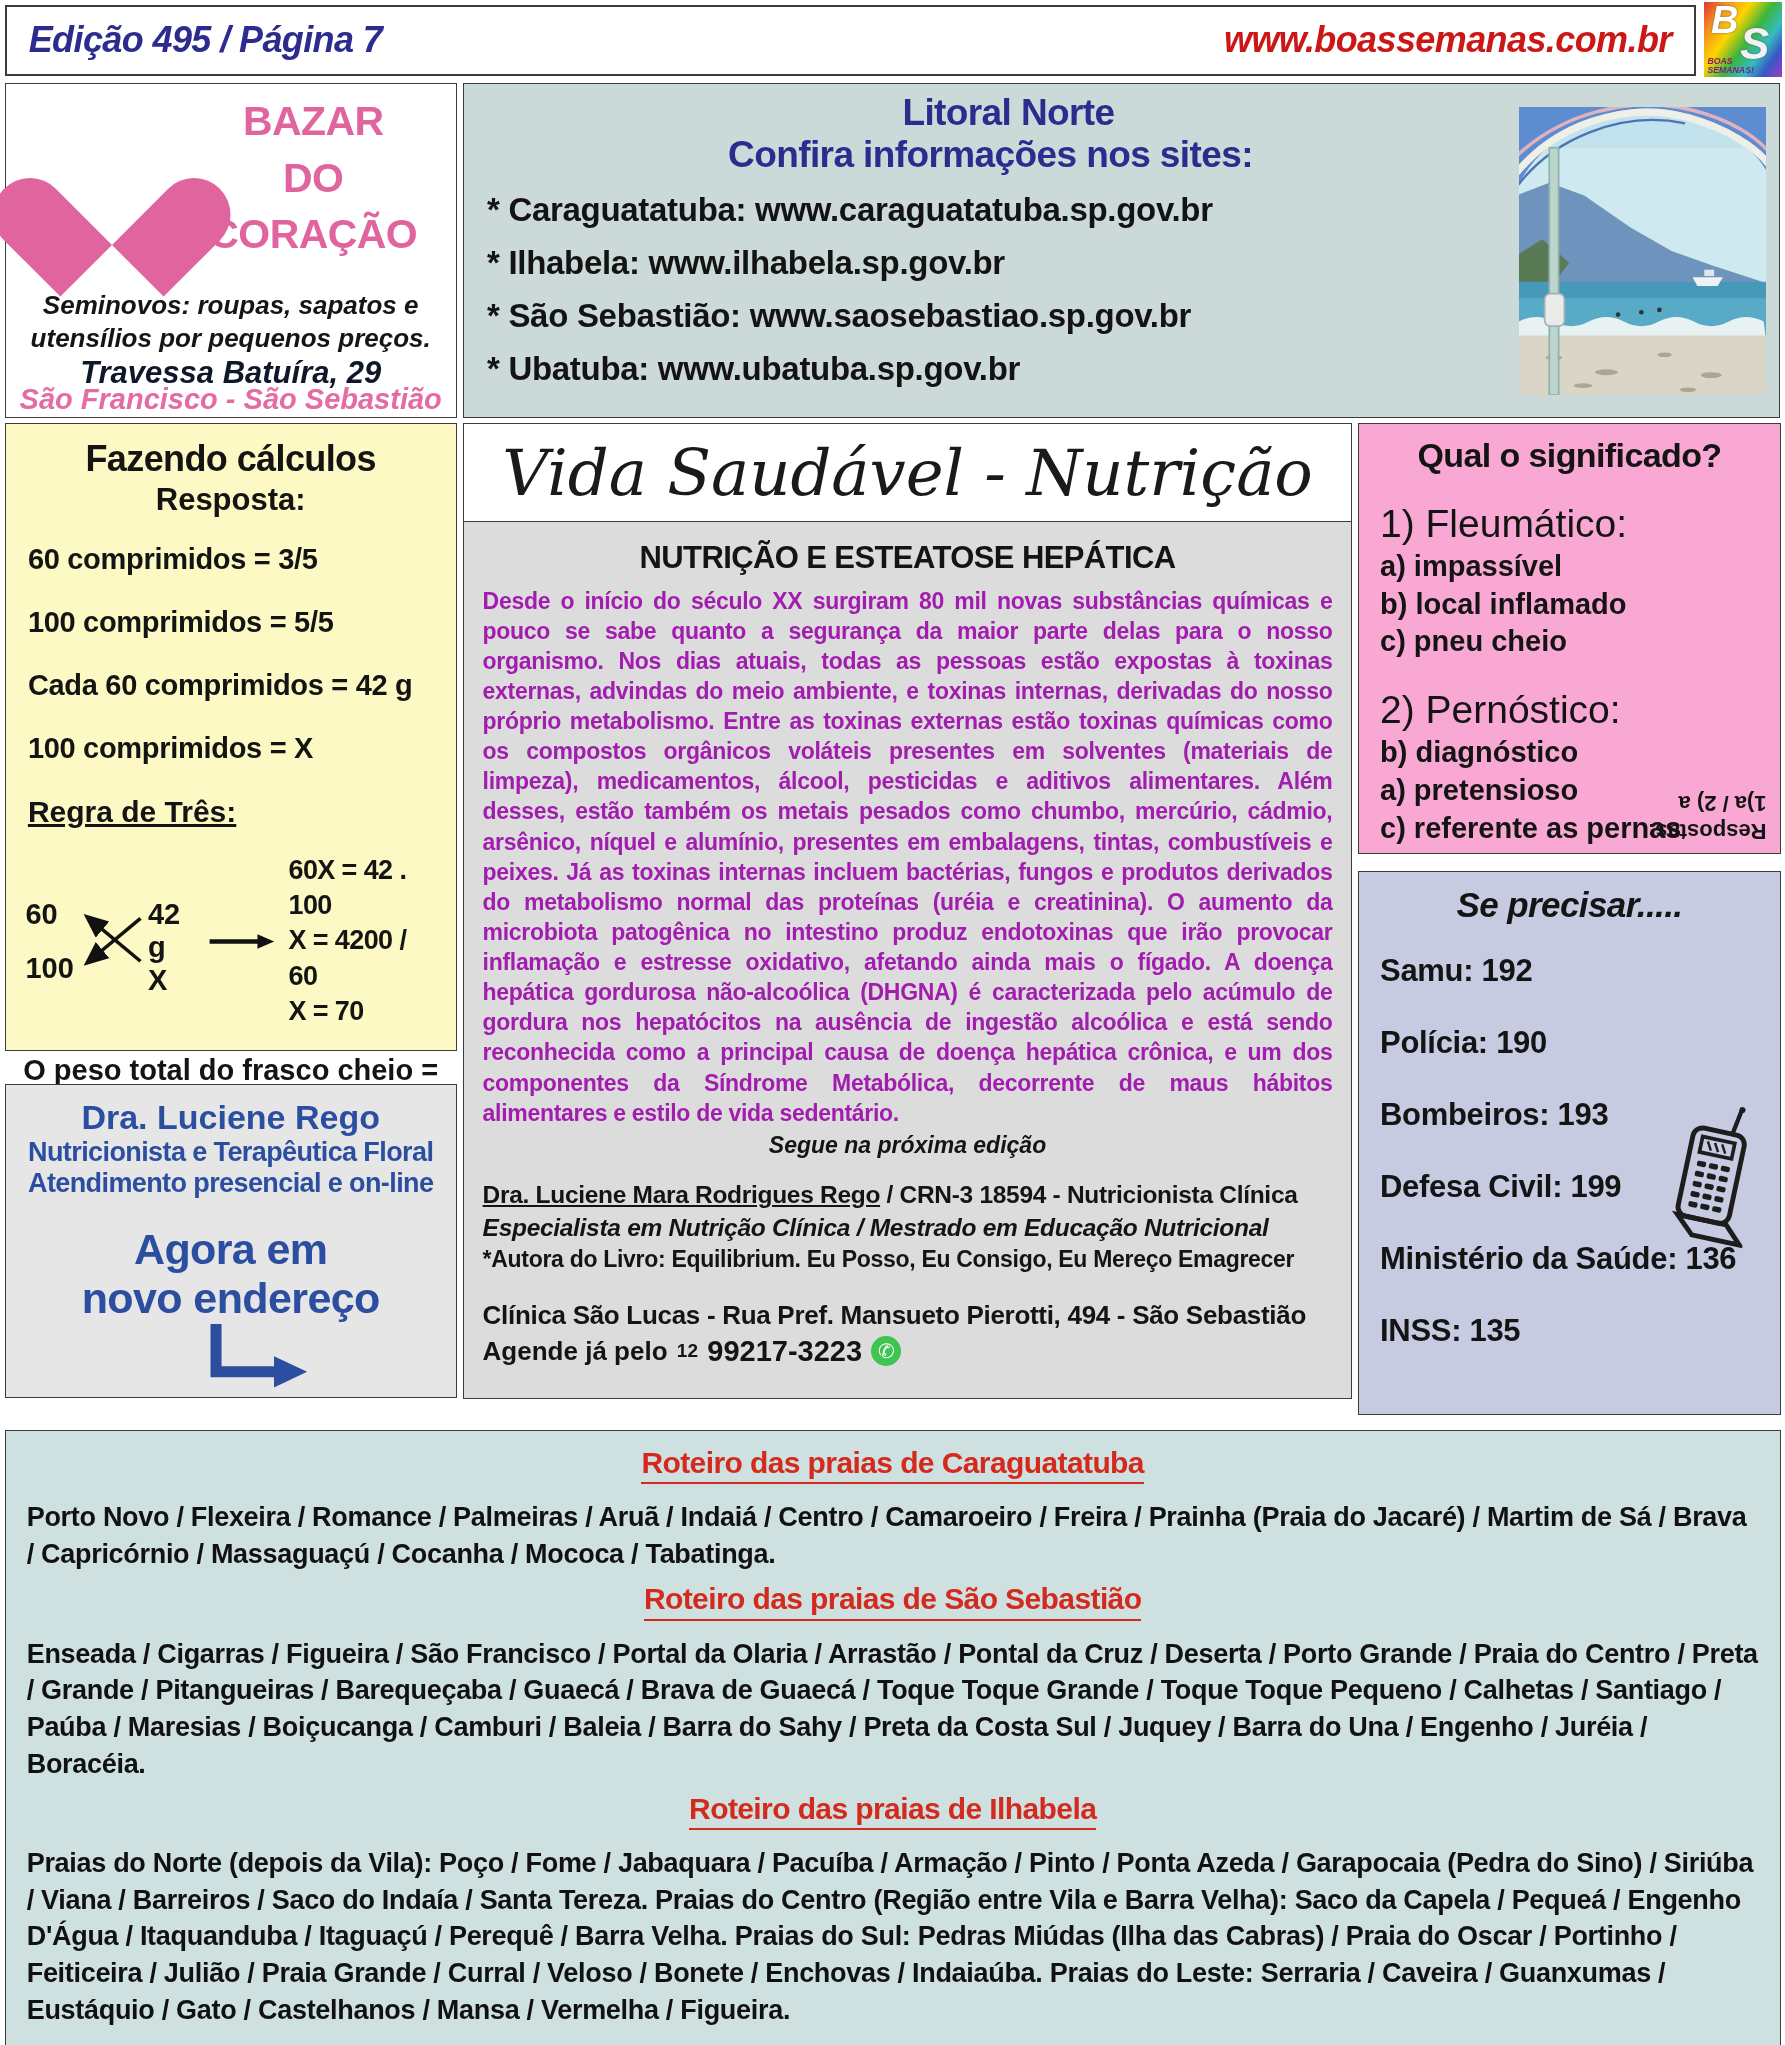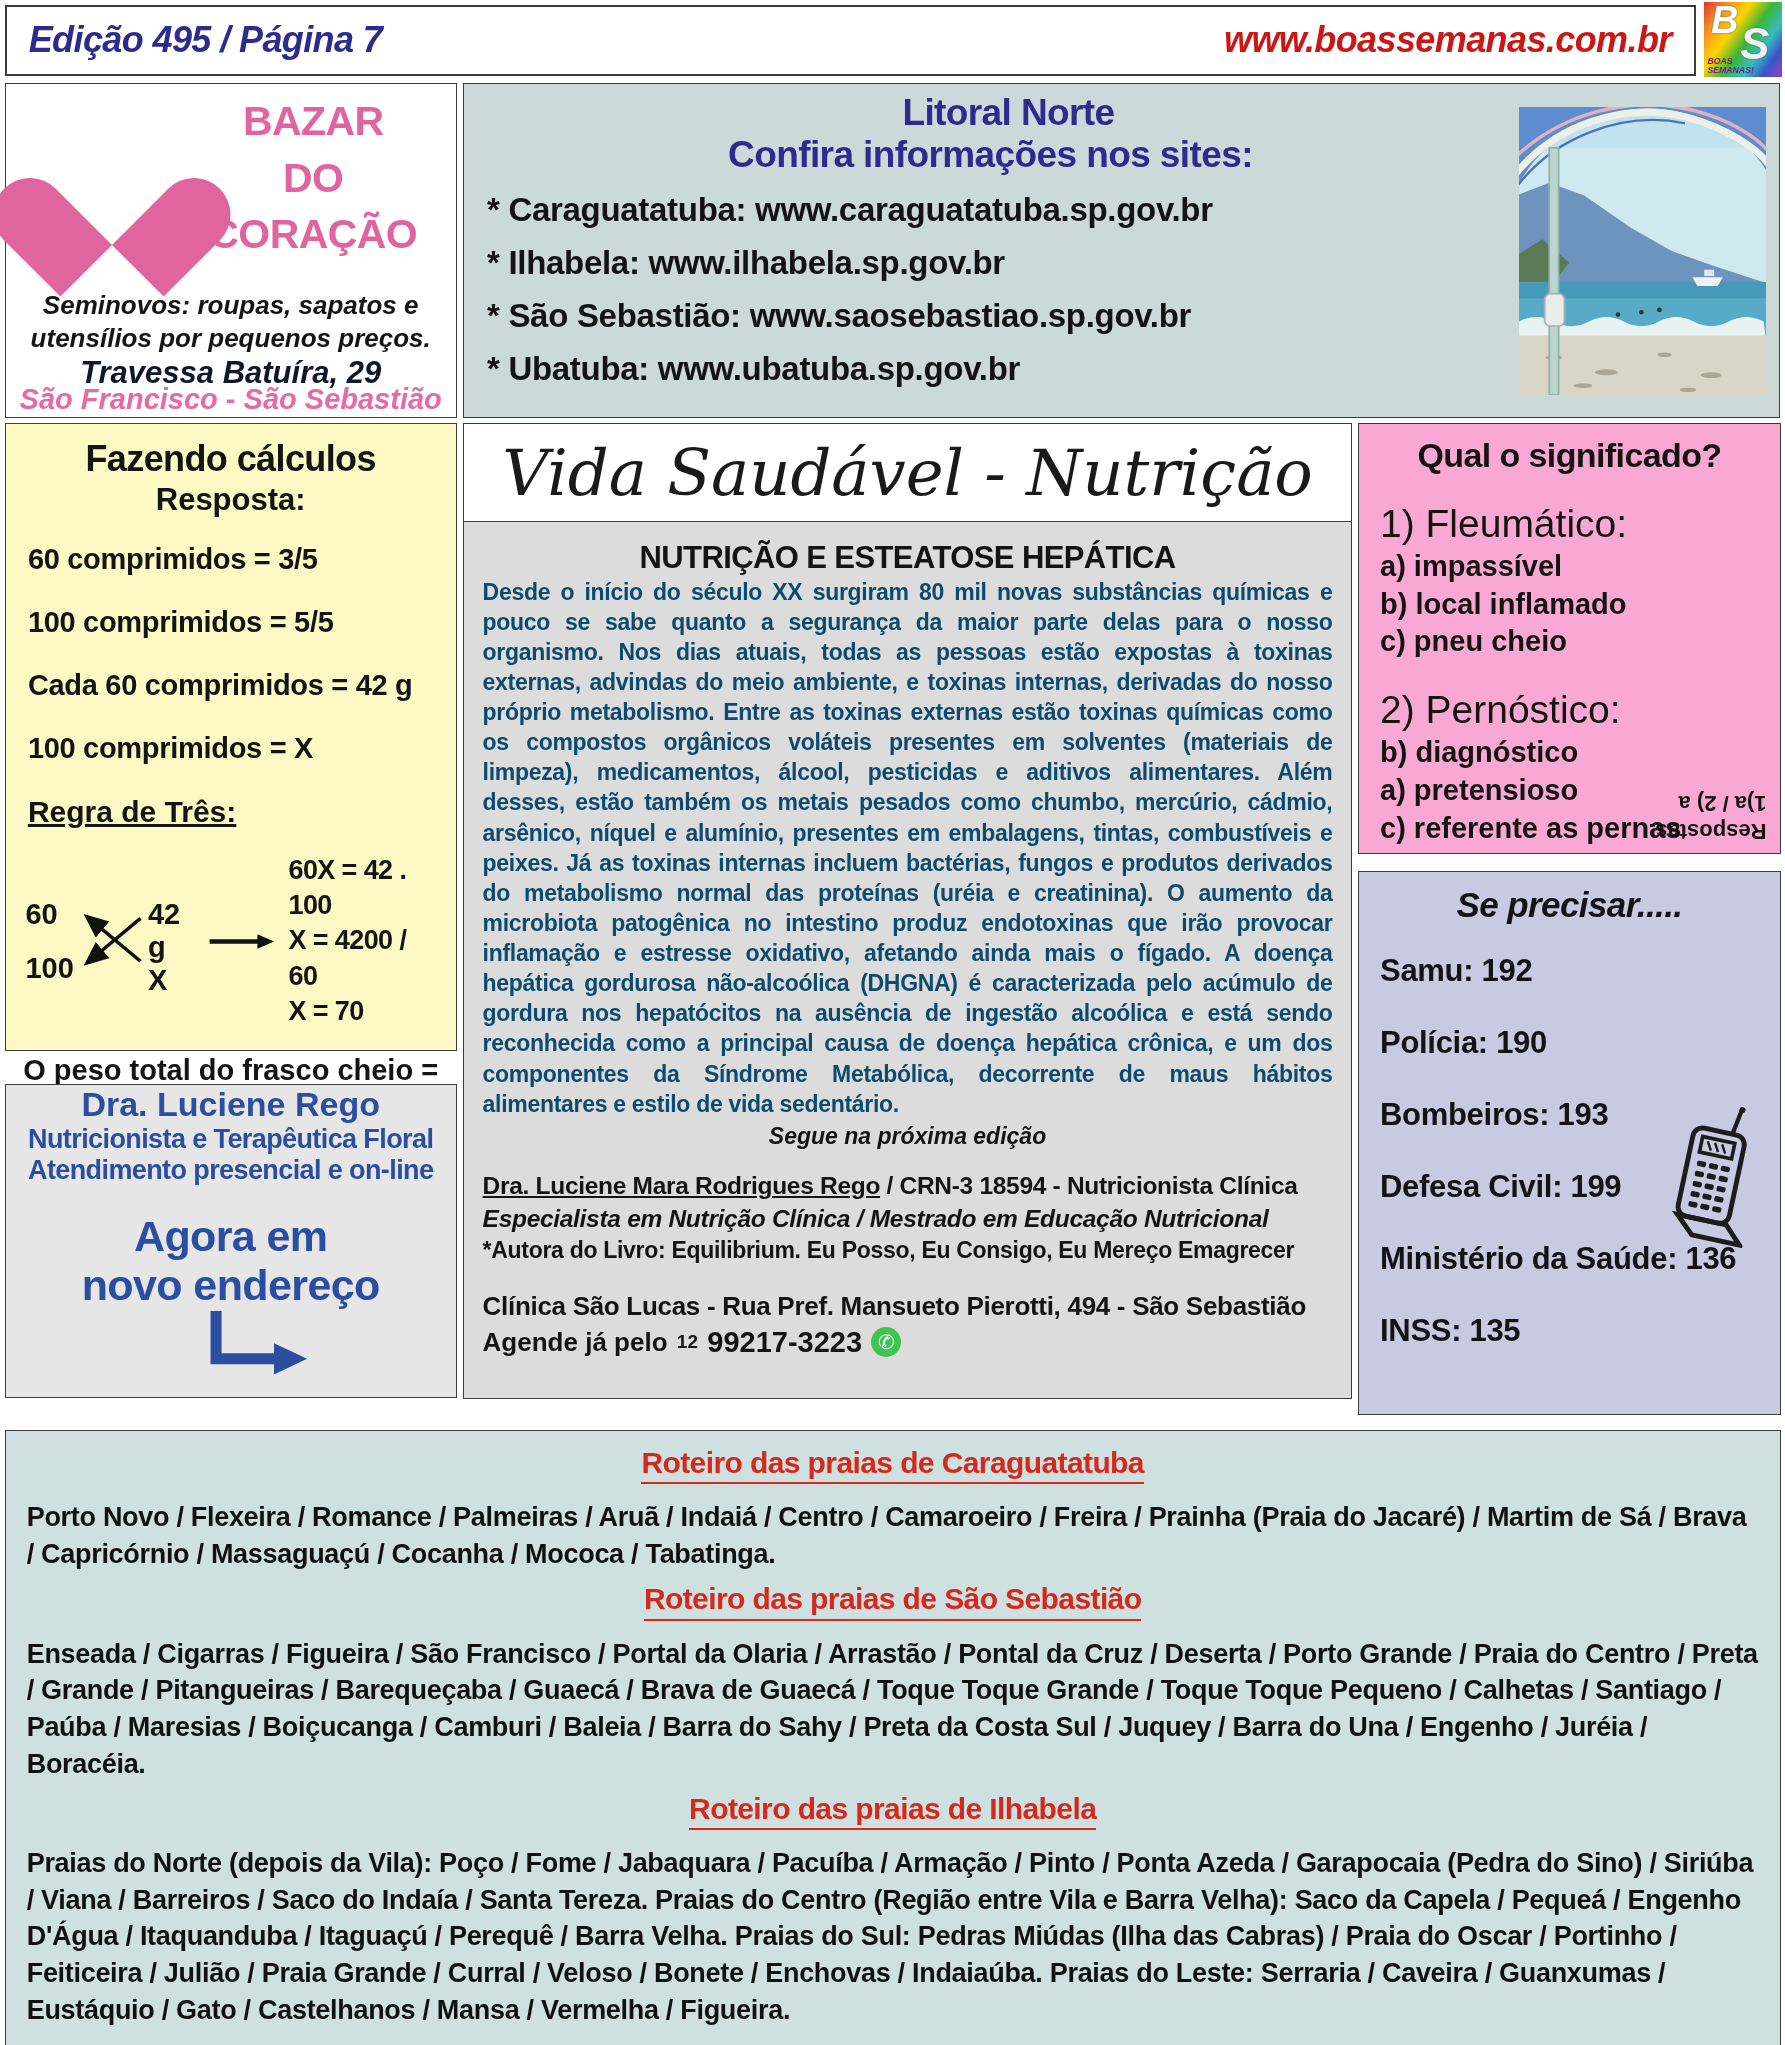--- a/index.html
+++ b/index.html
@@ -61,37 +61,37 @@
   .cross-nums { display:flex; flex-direction:column; justify-content:space-between; height:87px;
           font-size:29px; font-weight:bold; }
   .cross-nums.right { margin-left:-4.7px; }
   .calc-eqs { font-size:27px; font-weight:bold; line-height:1.3; margin-left:4.7px; letter-spacing:-0.6px; }
   .calc-concl { margin-top:23px; font-size:29px; font-weight:bold; line-height:1.3; }
   .calc-concl .u { text-decoration:underline; }
 
   
   .dra { position:absolute; left:4.7px; top:1084px; width:452px; height:314px;
          border:1.7px solid #3c3c3c; background:#e6e6e6; text-align:center; color:#2b4ea1; }
-  .dra-name { font-size:34px; font-weight:bold; }
+  .dra-name { margin-top:13px; font-size:34px; font-weight:bold; }
   .dra-sub { font-size:27px; font-weight:bold; letter-spacing:-0.6px; }
   .dra-big { font-size:43px; font-weight:bold; letter-spacing:-0.6px; }
   .dra-big1 { margin-top:26px; }
   .corner-arrow { margin-top:1.2px; margin-left:41px; }
 
   
   .article { position:absolute; left:463px; top:423px; width:889px; height:976px;
              border:1.7px solid #3c3c3c; background:#fff; }
   .script-band { height:97px; display:flex; align-items:center; justify-content:center;
              font-family:"DejaVu Serif","Liberation Serif",serif; font-style:italic;
              font-size:64px; color:#1a1a1a; white-space:nowrap; }
   .article-gray { position:absolute; left:0; right:0; top:97px; bottom:0;
              background:#dcdcdc; border-top:1.7px solid #3c3c3c; padding:14px 18.6px; }
   .art-heading { text-align:center; font-size:31px; font-weight:bold; letter-spacing:-0.6px; margin-top:3.5px; }
-  .art-body { margin-top:1px; font-size:23px; font-weight:bold; line-height:1.31;
-             text-align:justify; letter-spacing:-0.3px; color:#0c4a6e; }
+  .art-body { margin-top:10px; font-size:23px; font-weight:bold; line-height:1.31;
+             text-align:justify; letter-spacing:-0.3px; color:#a21caf; }
   .art-segue { text-align:center; font-size:23px; font-weight:bold; font-style:italic; margin-top:4.7px; }
   .art-credits { margin-top:20px; font-size:24.5px; font-weight:bold; line-height:1.32; letter-spacing:-0.3px; }
   .credit-name { text-decoration:underline; }
   .art-specialist { font-style:italic; }
   .art-author { font-size:23px; }
   .art-clinic { margin-top:26px; font-size:26px; font-weight:bold; letter-spacing:-0.3px; }
   .art-schedule { margin-top:3.5px; font-size:26px; font-weight:bold; display:flex; align-items:center; gap:9.3px; }
   .phone-ddd { font-size:19px; }
   .phone-number { font-size:29px; letter-spacing:0; }
   .whatsapp { width:30px; height:30px; border-radius:50%; background:#3fc351; color:#fff;

